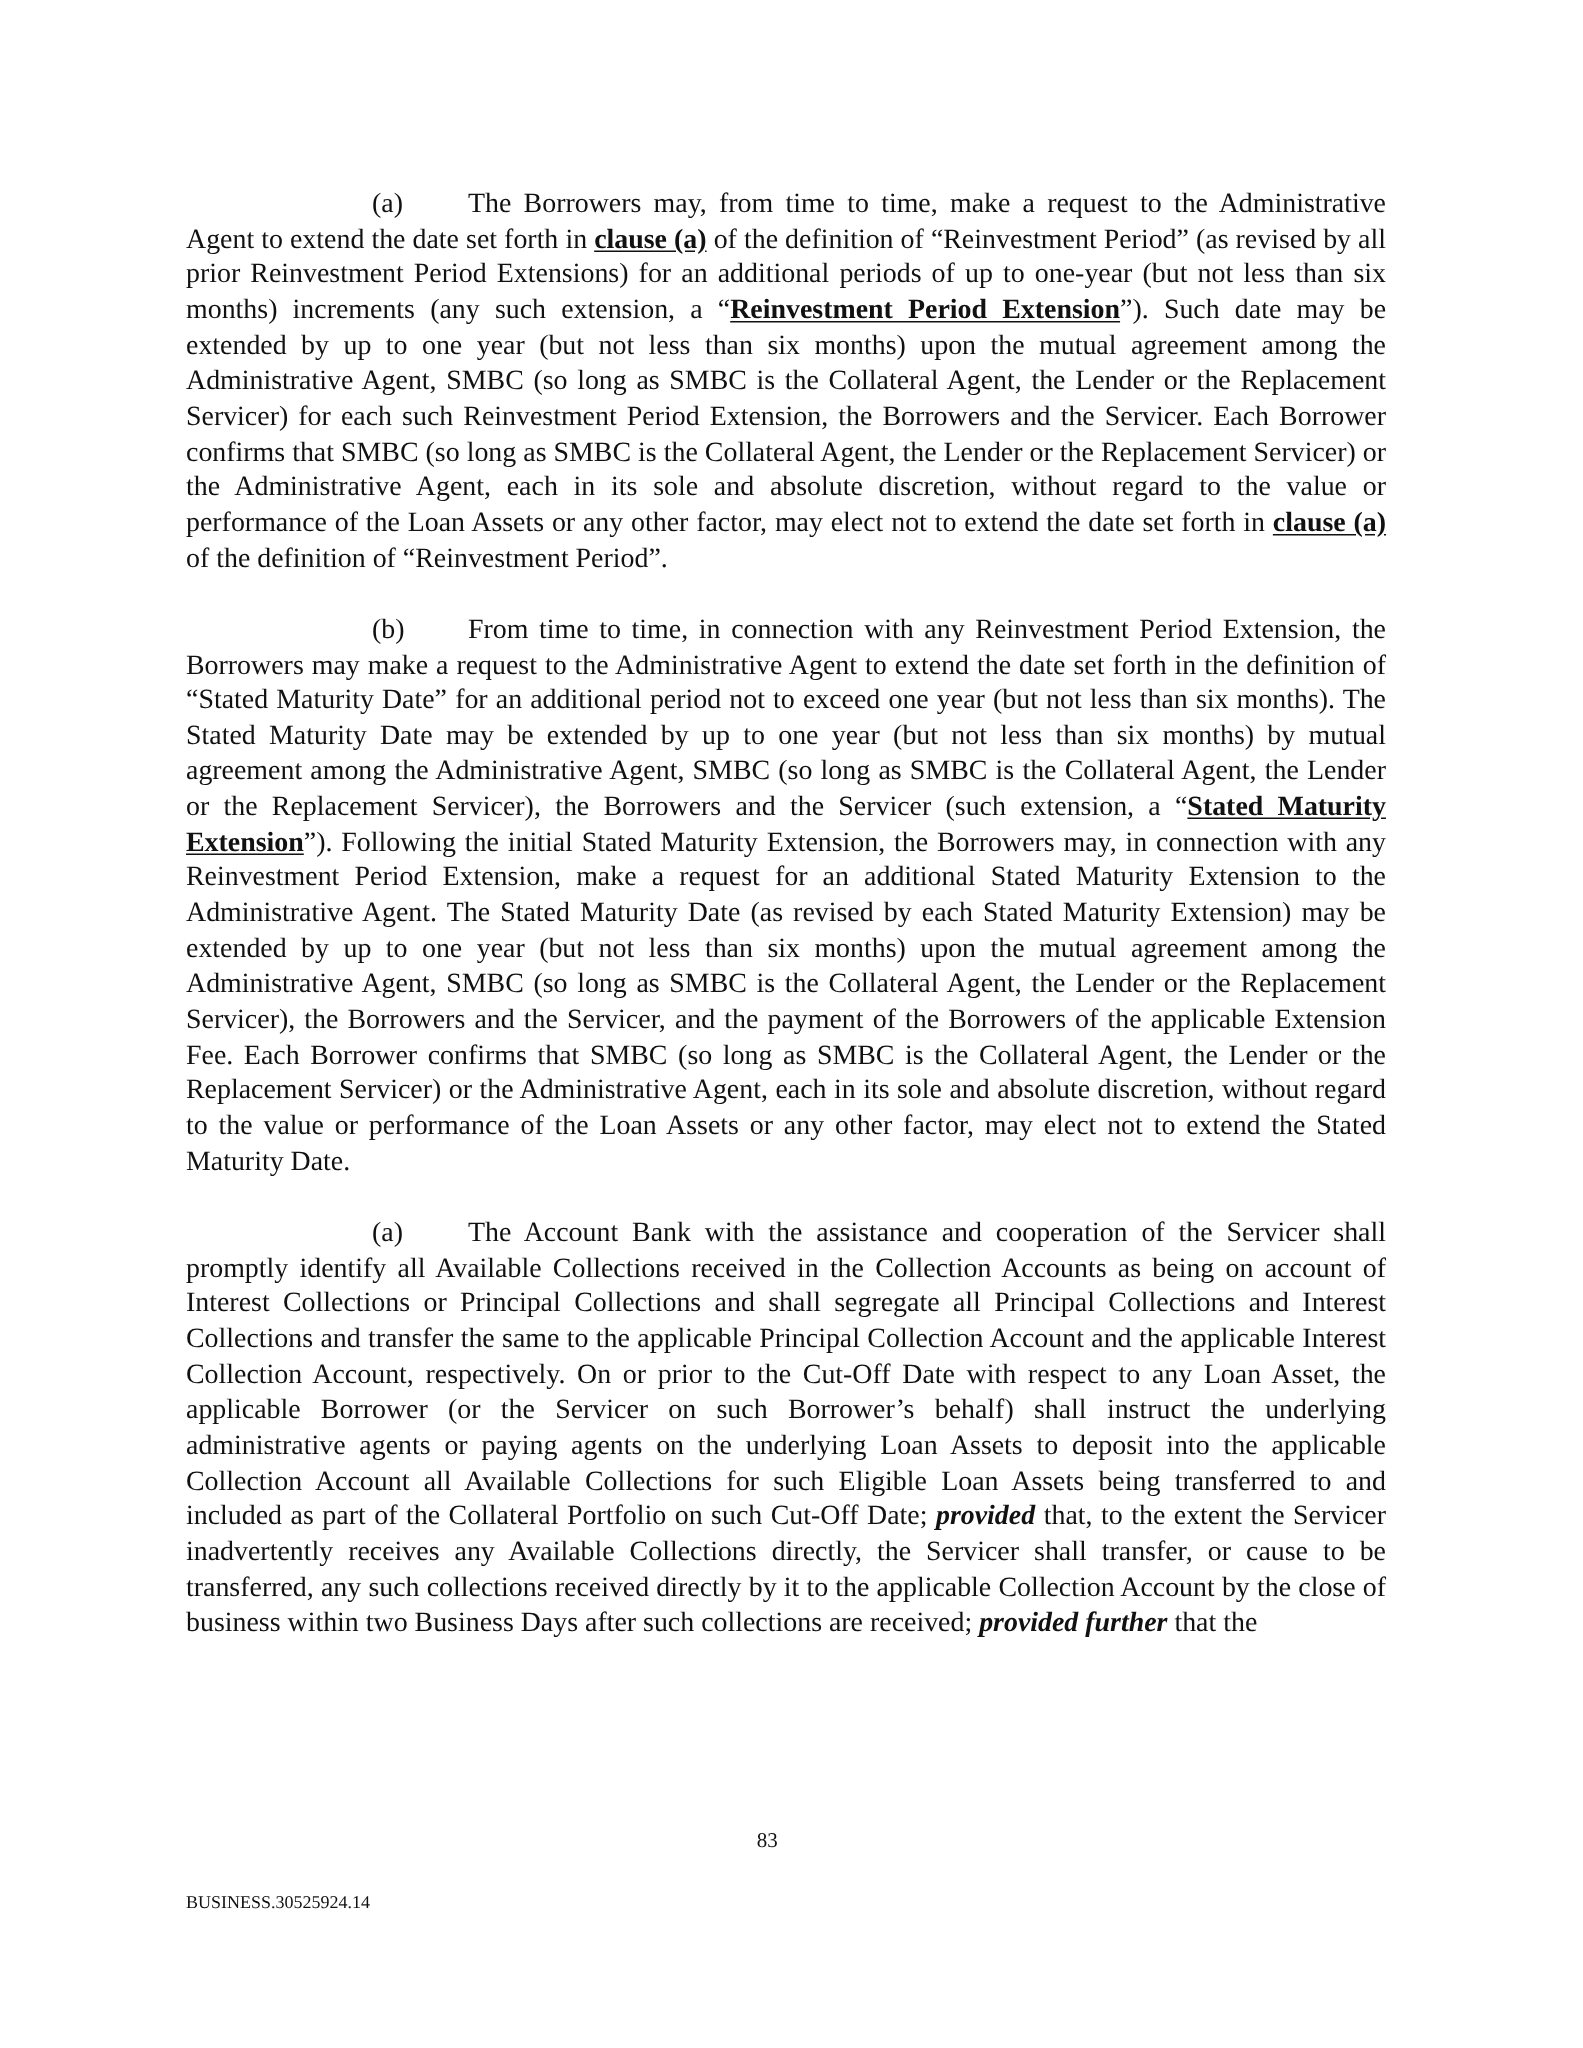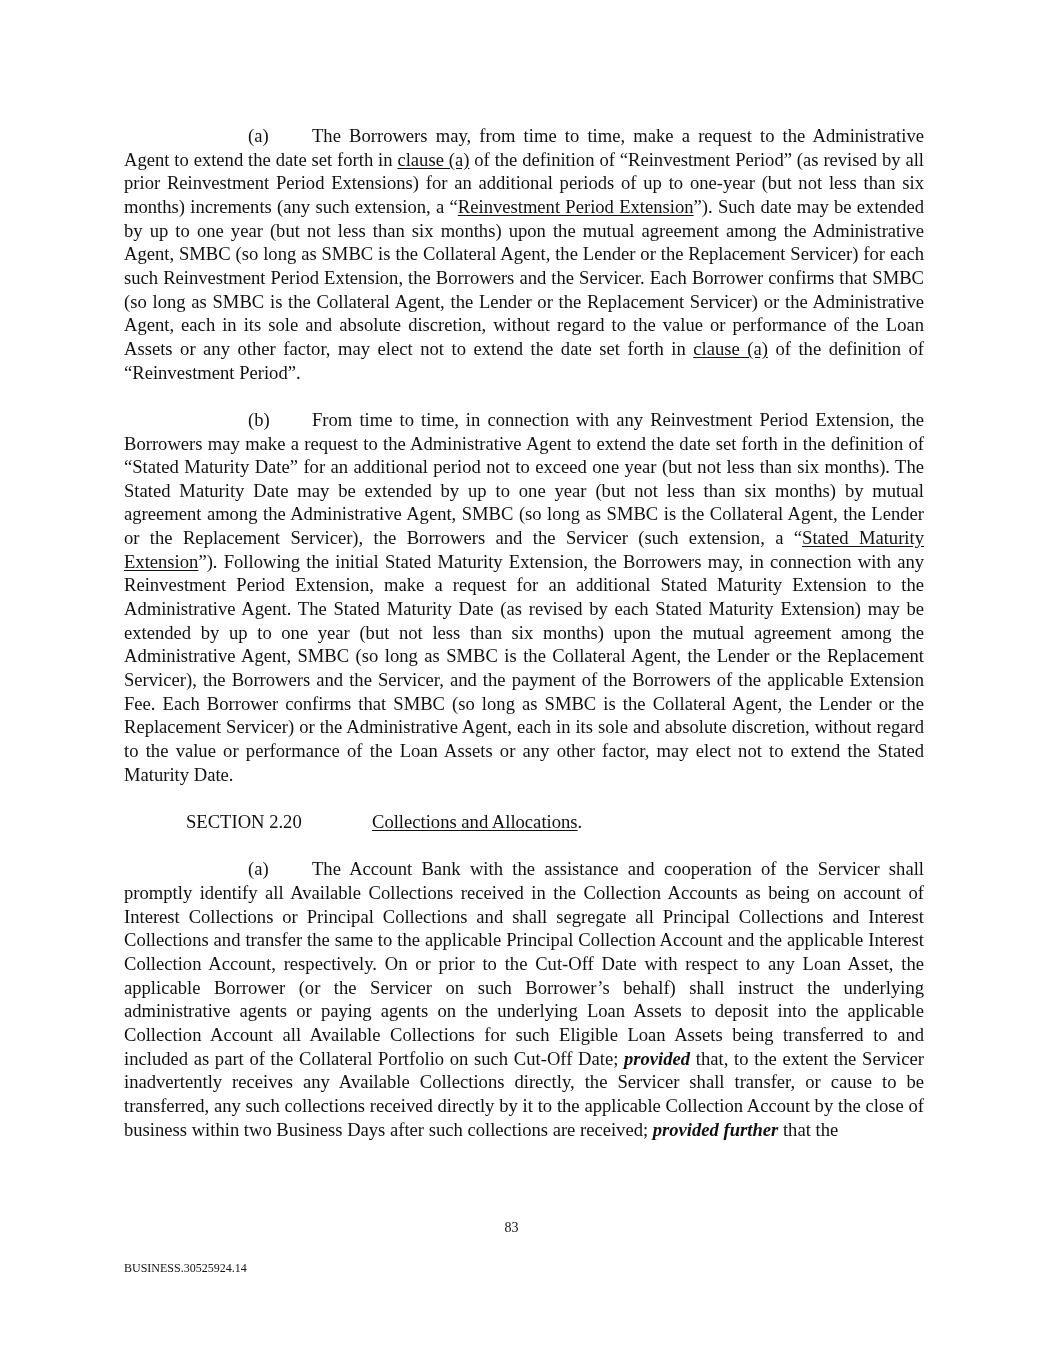--- a/index.html
+++ b/index.html
@@ -4,40 +4,39 @@
 <style>
   html, body { margin: 0; padding: 0; background: #ffffff; }
   body { width: 1055px; height: 1365px; position: relative; overflow: hidden; }
   .page {
     position: absolute; left: 124px; top: 124px; width: 800px;
     font-family: "Liberation Serif", serif; font-size: 18.6px; line-height: 23.65px;
     color: #111111;
   }
   .para { text-align: justify; margin: 0 0 23.65px 0; }
   .para .label { display: inline-block; margin-left: 124px; width: 64px; }
-  .u { text-decoration: underline; text-underline-offset: 2px; }
+  .u { text-decoration: underline; text-underline-offset: 2px; font-weight: bold; }
   .i { font-style: italic; font-weight: bold; }
   .section { margin: 0 0 23.65px 62px; white-space: nowrap; }
   .section .num { display: inline-block; width: 186px; }
   .page-number {
     position: absolute; left: 0; width: 1023px; top: 1220px; text-align: center;
     font-family: "Liberation Serif", serif; font-size: 14px; color: #111;
   }
   .doc-id {
     position: absolute; left: 124px; top: 1261px;
     font-family: "Liberation Serif", serif; font-size: 12px; color: #111; text-align: right;
   }
 </style>
 </head>
 <body>
 
 <div class="page">
   <p class="para"><span class="label">(a)</span><span>The Borrowers may, from time to time, make a request to the Administrative Agent to extend the date set forth in </span><span class="u">clause (a)</span><span> of the definition of “Reinvestment Period” (as revised by all prior Reinvestment Period Extensions) for an additional periods of up to one-year (but not less than six months) increments (any such extension, a “</span><span class="u">Reinvestment Period Extension</span><span>”).  Such date may be extended by up to one year (but not less than six months) upon the mutual agreement among the Administrative Agent, SMBC (so long as SMBC is the Collateral Agent, the Lender or the Replacement Servicer) for each such Reinvestment Period Extension, the Borrowers and the Servicer.  Each Borrower confirms that SMBC (so long as SMBC is the Collateral Agent, the Lender or the Replacement Servicer) or the Administrative Agent, each in its sole and absolute discretion, without regard to the value or performance of the Loan Assets or any other factor, may elect not to extend the date set forth in </span><span class="u">clause (a)</span><span> of the definition of “Reinvestment Period”.</span></p>
 
   <p class="para"><span class="label">(b)</span><span>From time to time, in connection with any Reinvestment Period Extension, the Borrowers may make a request to the Administrative Agent to extend the date set forth in the definition of “Stated Maturity Date” for an additional period not to exceed one year (but not less than six months).  The Stated Maturity Date may be extended by up to one year (but not less than six months) by mutual agreement among the Administrative Agent, SMBC (so long as SMBC is the Collateral Agent, the Lender or the Replacement Servicer), the Borrowers and the Servicer (such extension, a “</span><span class="u">Stated Maturity Extension</span><span>”).  Following the initial Stated Maturity Extension, the Borrowers may, in connection with any Reinvestment Period Extension, make a request for an additional Stated Maturity Extension to the Administrative Agent.  The Stated Maturity Date (as revised by each Stated Maturity Extension) may be extended by up to one year (but not less than six months) upon the mutual agreement among the Administrative Agent, SMBC (so long as SMBC is the Collateral Agent, the Lender or the Replacement Servicer), the Borrowers and the Servicer, and the payment of the Borrowers of the applicable Extension Fee.  Each Borrower confirms that SMBC (so long as SMBC is the Collateral Agent, the Lender or the Replacement Servicer) or the Administrative Agent, each in its sole and absolute discretion, without regard to the value or performance of the Loan Assets or any other factor, may elect not to extend the Stated Maturity Date.</span></p>
 
-  <p class="section"><span class="num">SECTION 2.20</span><span class="u">Collections and Allocations</span><span>.</span></p>
 
   <p class="para"><span class="label">(a)</span><span>The Account Bank with the assistance and cooperation of the Servicer shall promptly identify all Available Collections received in the Collection Accounts as being on account of Interest Collections or Principal Collections and shall segregate all Principal Collections and Interest Collections and transfer the same to the applicable Principal Collection Account and the applicable Interest Collection Account, respectively.  On or prior to the Cut-Off Date with respect to any Loan Asset, the applicable Borrower (or the Servicer on such Borrower’s behalf) shall instruct the underlying administrative agents or paying agents on the underlying Loan Assets to deposit into the applicable Collection Account all Available Collections for such Eligible Loan Assets being transferred to and included as part of the Collateral Portfolio on such Cut-Off Date; </span><span class="i">provided</span><span> that, to the extent the Servicer inadvertently receives any Available Collections directly, the Servicer shall transfer, or cause to be transferred, any such collections received directly by it to the applicable Collection Account by the close of business within two Business Days after such collections are received; </span><span class="i">provided further</span><span> that the</span></p>
 </div>
 
 <div class="page-number">83</div>
 <div class="doc-id">BUSINESS.30525924.14</div>
 
 </body></html>

